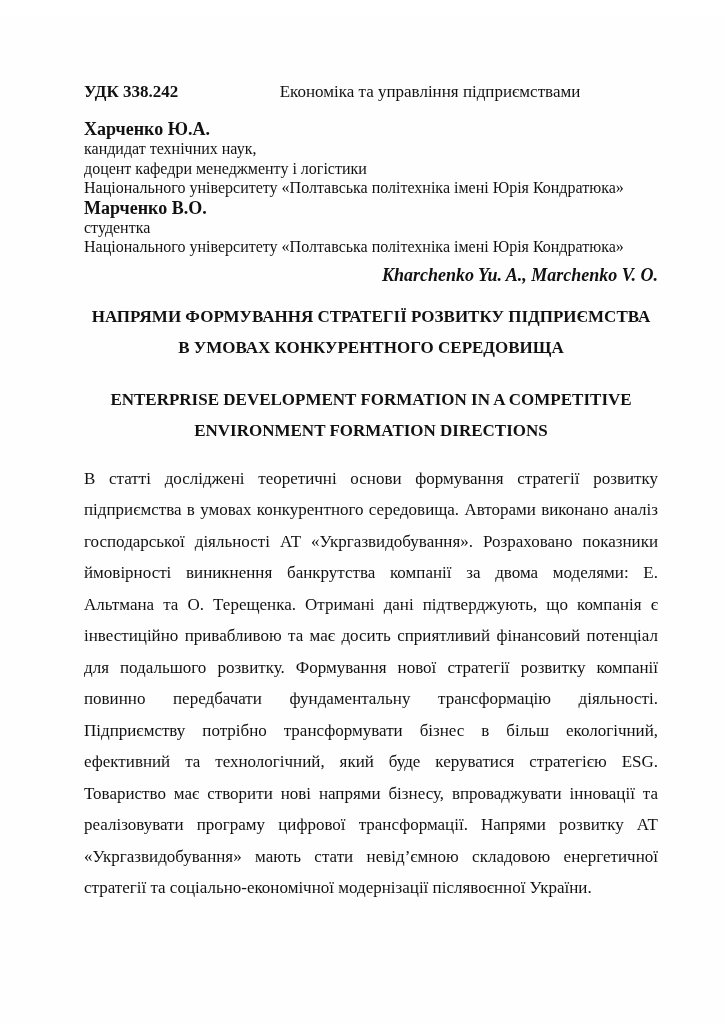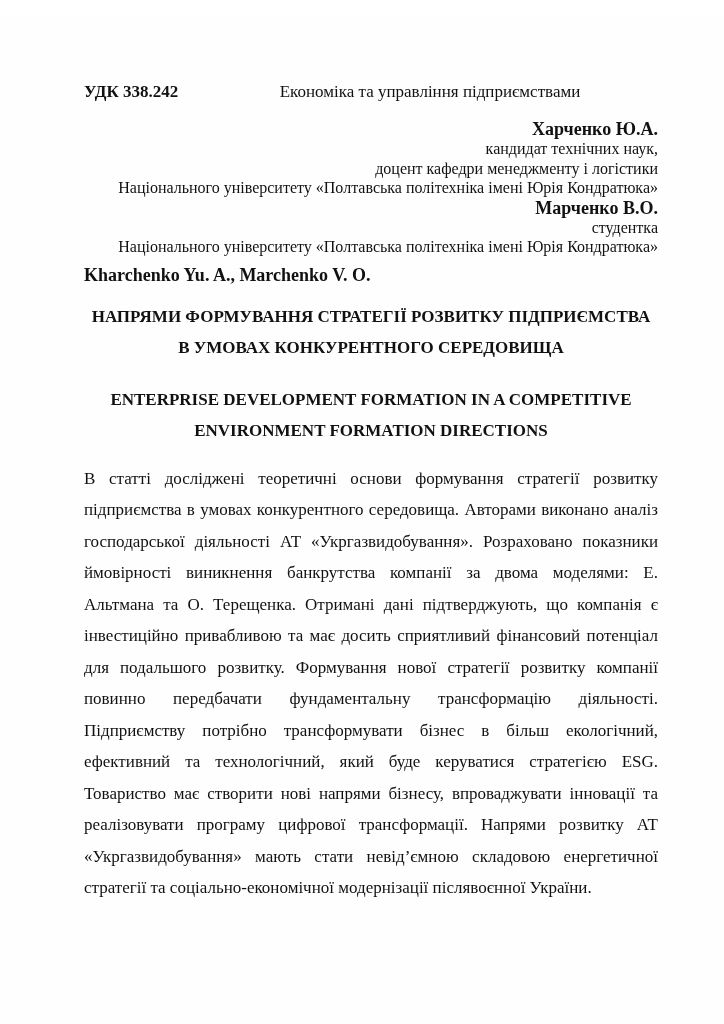--- a/index.html
+++ b/index.html
@@ -32,35 +32,35 @@
     white-space: nowrap;
   }
   .section {
     flex: 1;
     text-align: center;
     white-space: nowrap;
   }
   
   .authors-ua {
     margin-top: 17px;
-    text-align: right;
     font-size: 16px;
     line-height: 19.5px;
   }
   .authors-ua .a-name {
     font-weight: bold;
     font-size: 18px;
     line-height: 20px;
   }
   
   .authors-en {
     margin-top: 8px;
-    text-align: left;
+    text-align: right;
     font-size: 16px;
     line-height: 20px;
+    font-style: italic;
   }
   .authors-en .a-names {
     font-weight: bold;
     font-size: 18px;
   }
   
   .title {
     text-align: center;
     font-weight: bold;
     font-size: 17px;

